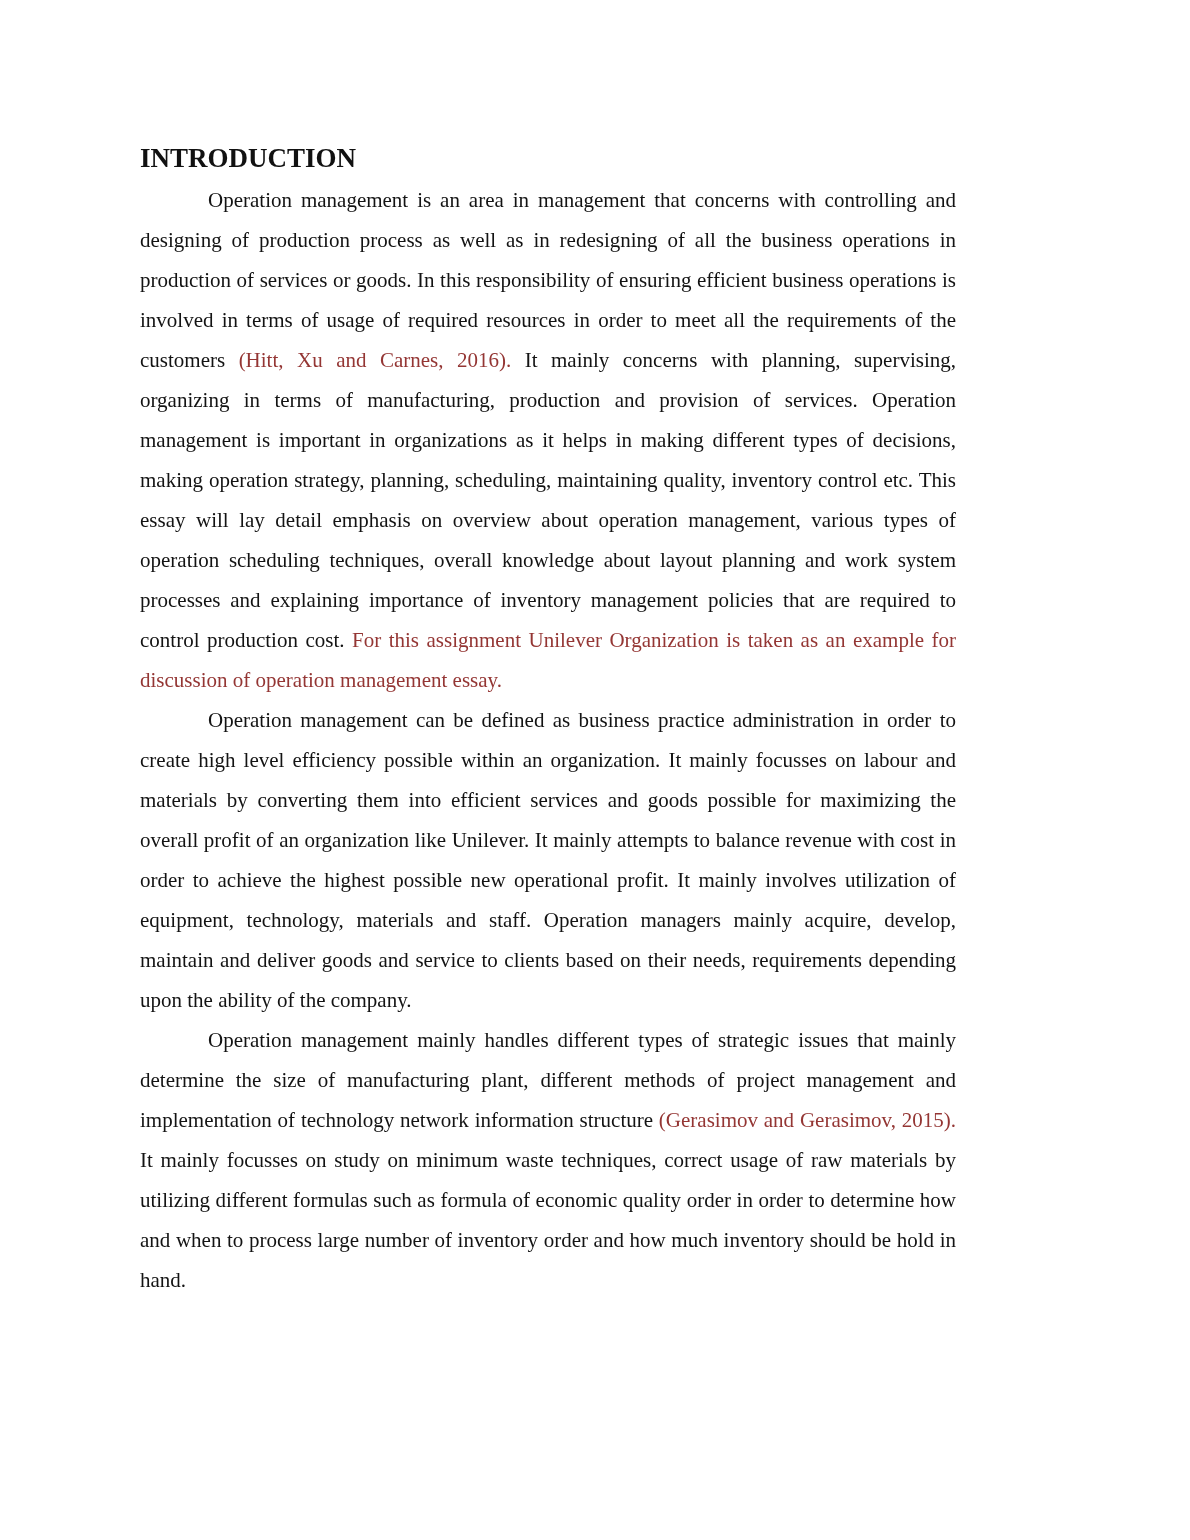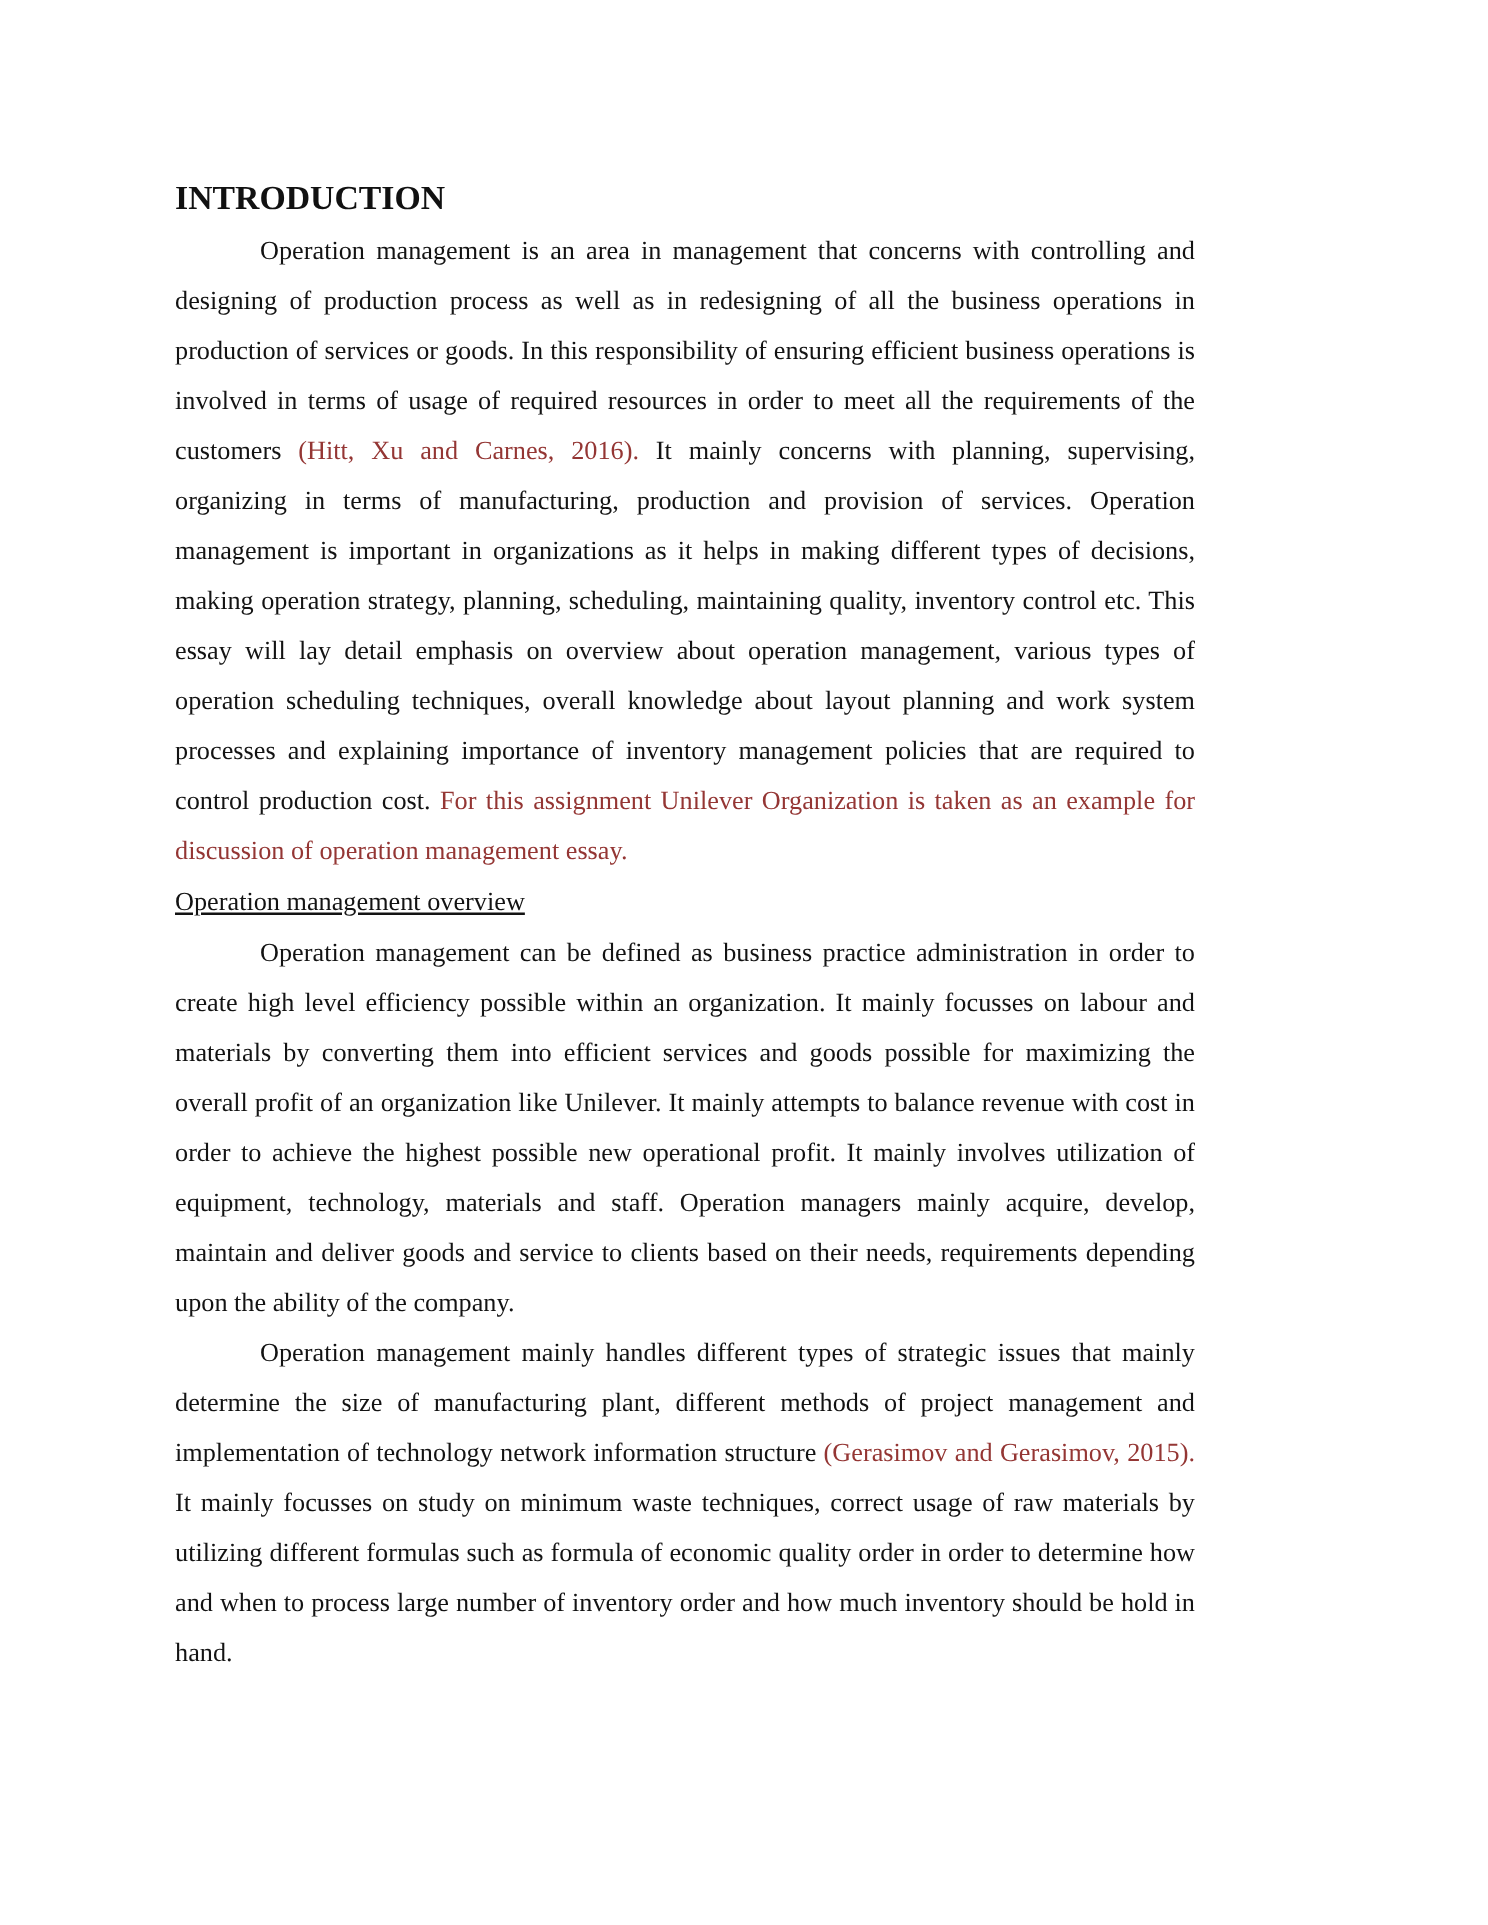--- a/index.html
+++ b/index.html
@@ -42,19 +42,18 @@
 </head>
 <body>
 
 <div class="page">
 
   <h1 class="doc-heading">INTRODUCTION</h1>
 
   <p class="para indent"><span>Operation management is an area in management that concerns with controlling and designing of production process as well as in redesigning of all the business operations in production of services or goods. In this responsibility of ensuring efficient business operations is involved in terms of usage of required resources in order to meet all the requirements of the customers </span><span class="accent">(Hitt, Xu and Carnes, 2016).</span><span> It mainly concerns with planning, supervising, organizing in terms of manufacturing, production and provision of services. Operation management is important in organizations as it helps in making different types of decisions, making operation strategy, planning, scheduling, maintaining quality, inventory control etc. This essay will lay detail emphasis on overview about operation management, various types of operation scheduling techniques, overall knowledge about layout planning and work system processes and explaining importance of inventory management policies that are required to control production cost. </span><span class="accent">For this assignment Unilever Organization is taken as an example for discussion of operation management essay.</span></p>
 
 
-  <div class="subheading">Operation management overview</div>
 
   <p class="para indent">Operation management can be defined as business practice administration in order to create high level efficiency possible within an organization. It mainly focusses on labour and materials by converting them into efficient services and goods possible for maximizing the overall profit of an organization like Unilever. It mainly attempts to balance revenue with cost in order to achieve the highest possible new operational profit. It mainly involves utilization of equipment, technology, materials and staff.  Operation managers mainly acquire, develop, maintain and deliver goods and service to clients based on their needs, requirements depending upon the ability of the company.</p>
 
   <p class="para indent"><span>Operation management mainly handles different types of strategic issues that mainly determine the size of manufacturing plant, different methods of project management and implementation of technology network information structure </span><span class="accent">(Gerasimov and Gerasimov, 2015).</span><span> It mainly focusses on study on minimum waste techniques, correct usage of raw materials by utilizing different formulas such as formula of economic quality order in order to determine how and when to process large number of inventory order and how much inventory should be hold in hand.</span></p>
 
 </div>
 
 </body></html>

